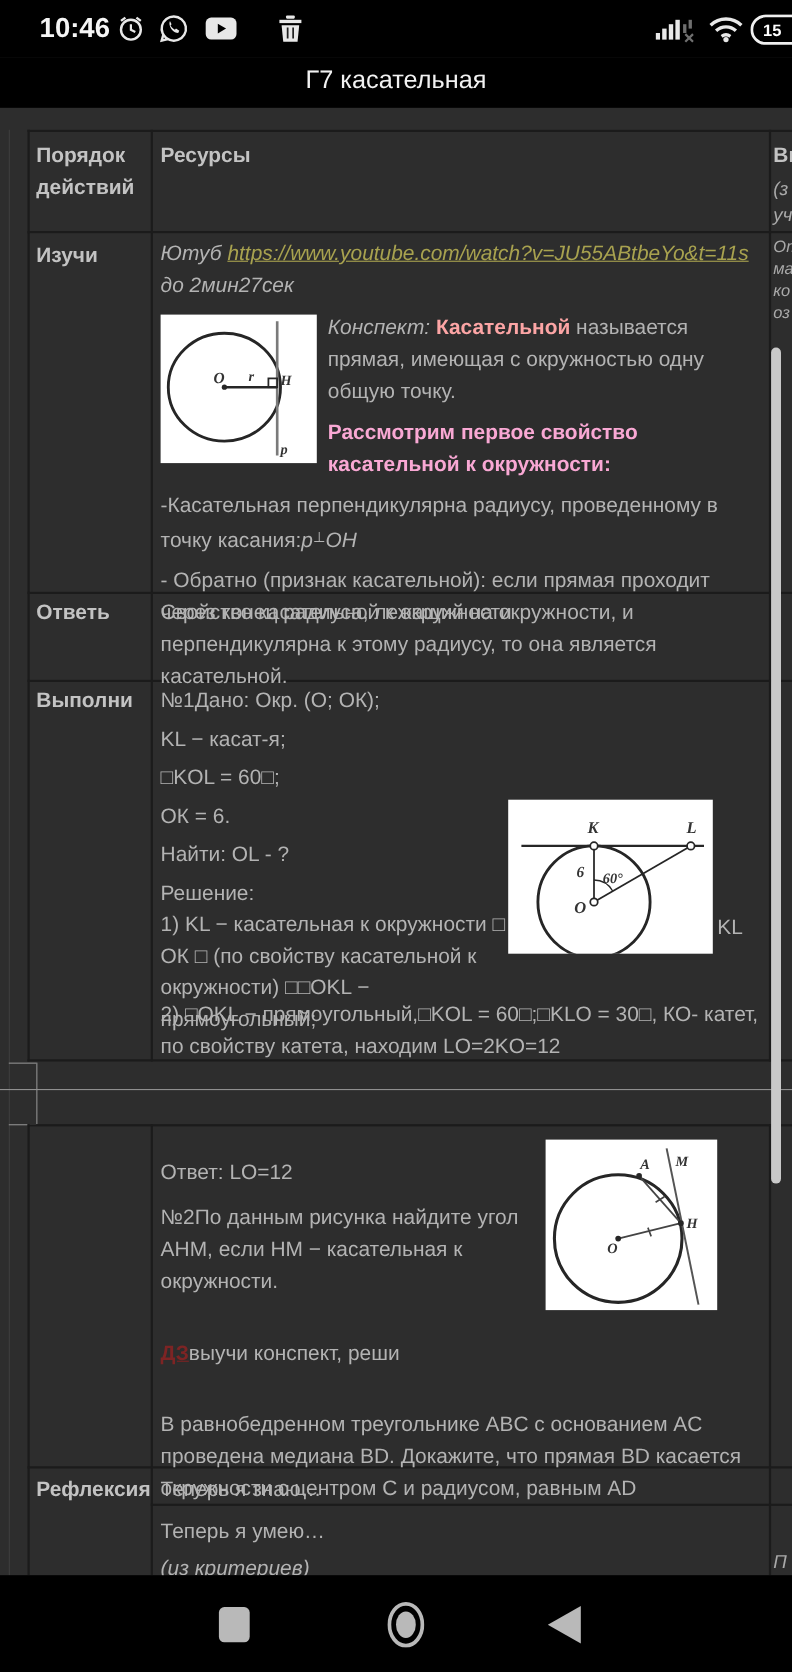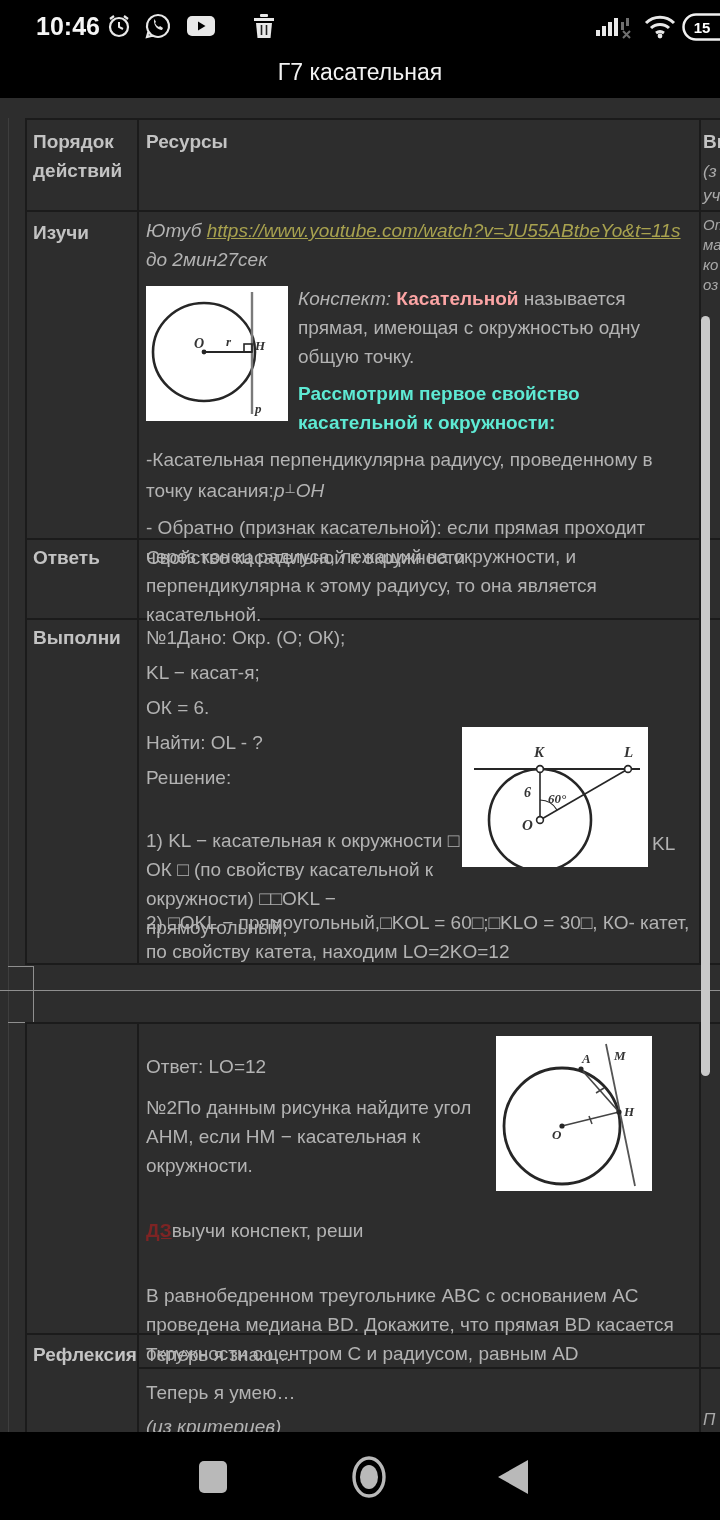--- a/index.html
+++ b/index.html
@@ -140,36 +140,37 @@
       <line x1="58" y1="66" x2="106" y2="66" stroke="#262626" stroke-width="2.2"></line>
       <circle cx="58" cy="66" r="2.4" fill="#262626"></circle>
       <rect x="98" y="58" width="8" height="8" fill="none" stroke="#262626" stroke-width="1.6"></rect>
       <text class="figlabel" x="48" y="62" font-size="14" fill="#333">O</text>
       <text class="figlabel" x="80" y="60" font-size="13" fill="#333">r</text>
       <text class="figlabel" x="109" y="64" font-size="13" fill="#333">H</text>
       <text class="figlabel" x="109" y="127" font-size="13" fill="#333">p</text>
     </svg>
   </div>
   <p><span class="it">Конспект: </span><span class="b" style="color:#fca5a5;">Касательной</span><span> называется прямая, имеющая с окружностью одну общую точку.</span></p>
-  <p class="b" style="color:#5eead4;margin-top:8px;">Рассмотрим первое свойство  касательной к окружности:</p>
+  <p class="b" style="color:#f9a8d4;margin-top:8px;">Рассмотрим первое свойство  касательной к окружности:</p>
   <p style="margin-top:8px;"><span>-Касательная перпендикулярна радиусу, проведенному в точку касания:</span><span class="formula"><span>p</span><sup>⊥</sup><span>OH</span></span></p>
   <p style="clear:both;margin-top:8px;">- Обратно (признак касательной): если прямая проходит через конец радиуса, лежащий на окружности, и перпендикулярна к этому радиусу, то она является касательной.</p>
 </div>
 <div class="frag frag-sm" style="top:215px;">От</div>
 <div class="frag frag-sm" style="top:235px;">ма</div>
 <div class="frag frag-sm" style="top:255px;">ко</div>
 <div class="frag frag-sm" style="top:275px;">оз</div>
 
 <div class="celllabel" style="left:33px;top:543px;">Ответь</div>
 <div class="blk" style="left:146px;top:543px;width:548px;">Свойство касательной к окружности</div>
 
 <div class="celllabel" style="left:33px;top:623px;">Выполни</div>
 <div class="blk" style="left:146px;top:623px;width:310px;">
   <p>№1Дано: Окр. (О; ОК);</p>
   <p>KL − касат-я;</p>
+  <p>□KOL = 60□;</p>
   <p>ОК = 6.</p>
   <p>Найти: OL - ?</p>
   <p>Решение:</p>
 </div>
 <div class="figbox" style="left:462px;top:727px;width:186px;height:140px;">
   <svg width="186" height="140" viewBox="0 0 186 140">
     <circle cx="78" cy="93" r="51" fill="none" stroke="#262626" stroke-width="2.6"></circle>
     <line x1="12" y1="42" x2="178" y2="42" stroke="#262626" stroke-width="2.2"></line>
     <line x1="78" y1="42" x2="78" y2="93" stroke="#262626" stroke-width="1.6"></line>
     <line x1="78" y1="93" x2="166" y2="42" stroke="#262626" stroke-width="1.6"></line>

